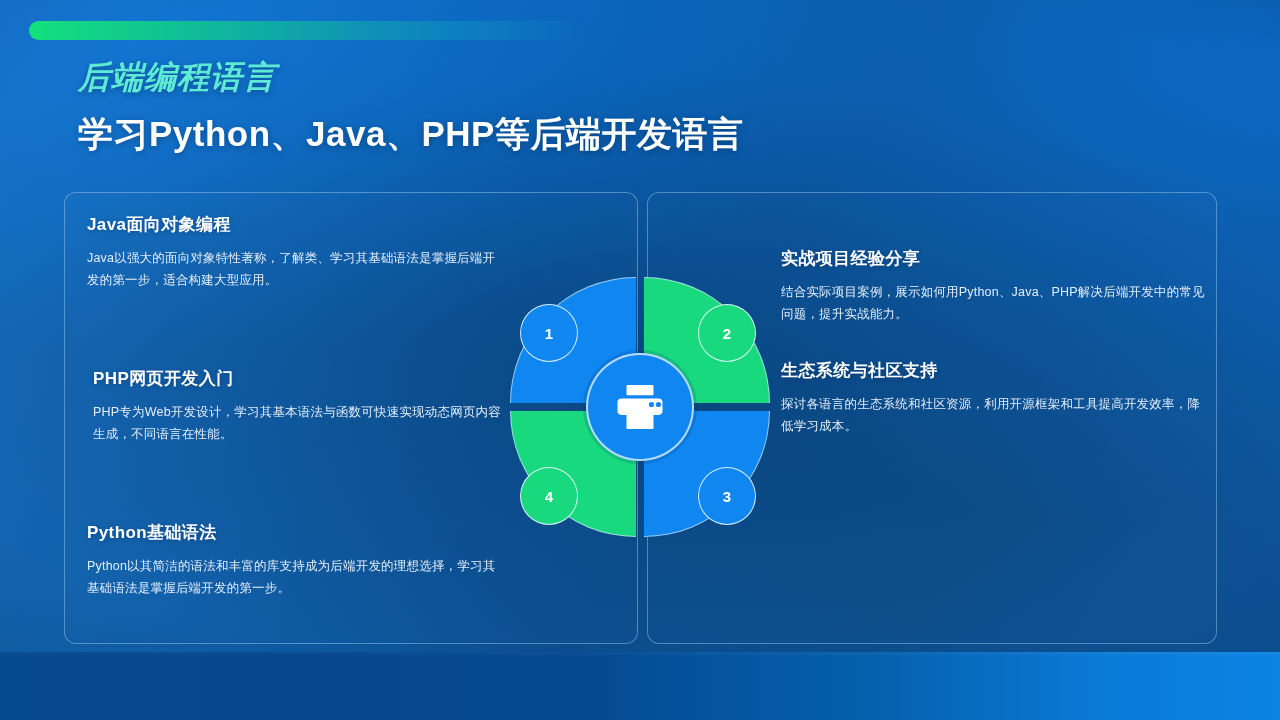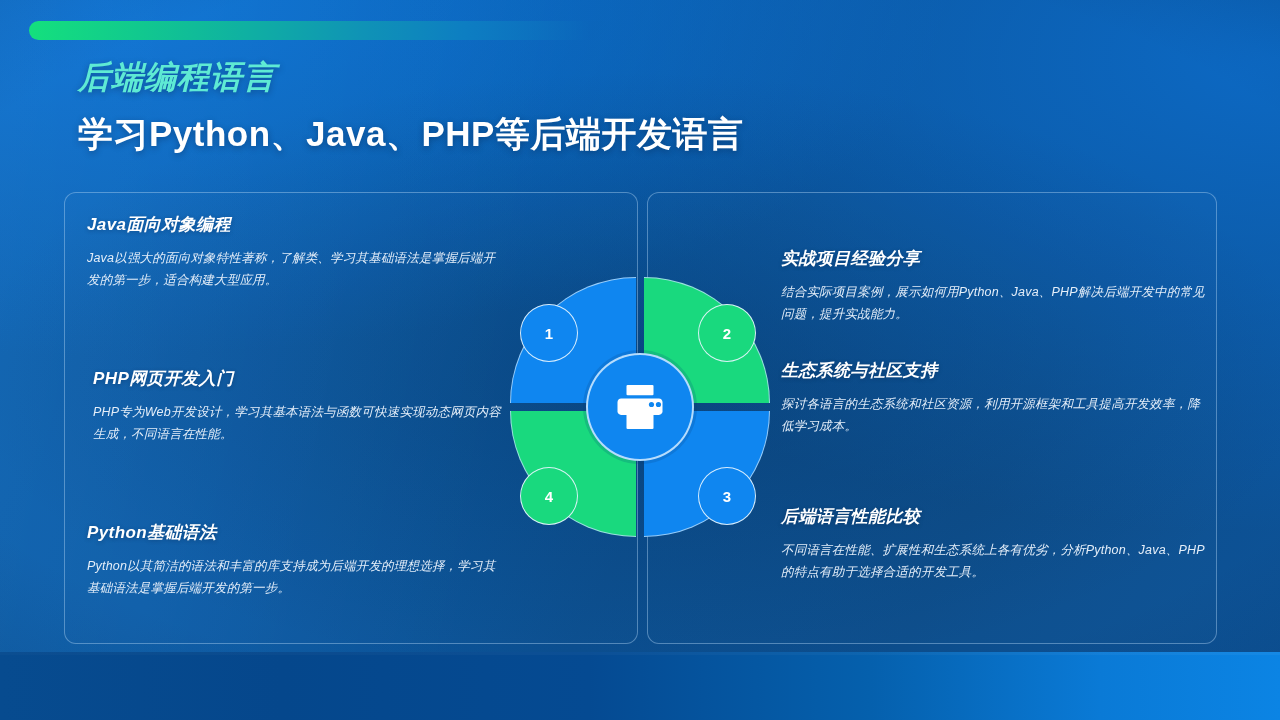--- a/index.html
+++ b/index.html
@@ -61,21 +61,21 @@
   
   .card{
     position:absolute; top:192px; height:452px;
     border:1px solid rgba(168,206,240,0.45);
     border-radius:12px;
     background:rgba(255,255,255,0.012);
   }
   .card.left{ left:64px;  width:574px; }
   .card.right{ left:647px; width:570px; }
 
-  .block{ position:absolute;font-style:italic; }
+  .block{ position:absolute; }
   .b-title{
     font-size:17px; font-weight:bold; color:#ffffff; letter-spacing:.4px;
     margin-bottom:12px; text-shadow:0 1px 4px rgba(0,20,50,.3);
   }
   .b-body{
     font-size:12.5px; color:#e4eef9; line-height:1.72; letter-spacing:.2px;
   }
 
   .left .block{ left:22px; width:420px; }
   .left .blk0{ top:20px; }
@@ -154,24 +154,20 @@
 
 <div class="card right">
   <div class="block blk0">
     <div class="b-title">实战项目经验分享</div>
     <div class="b-body">结合实际项目案例，展示如何用Python、Java、PHP解决后端开发中的常见问题，提升实战能力。</div>
   </div>
   <div class="block blk1">
     <div class="b-title">生态系统与社区支持</div>
     <div class="b-body">探讨各语言的生态系统和社区资源，利用开源框架和工具提高开发效率，降低学习成本。</div>
   </div>
-  <div class="block blk2">
-    <div class="b-title">后端语言性能比较</div>
-    <div class="b-body">不同语言在性能、扩展性和生态系统上各有优劣，分析Python、Java、PHP的特点有助于选择合适的开发工具。</div>
-  </div>
 </div>
 
 <div class="diagram">
   <div class="quad q-tl"></div>
   <div class="quad q-tr"></div>
   <div class="quad q-br"></div>
   <div class="quad q-bl"></div>
 
   <div class="hub">
     <span>

